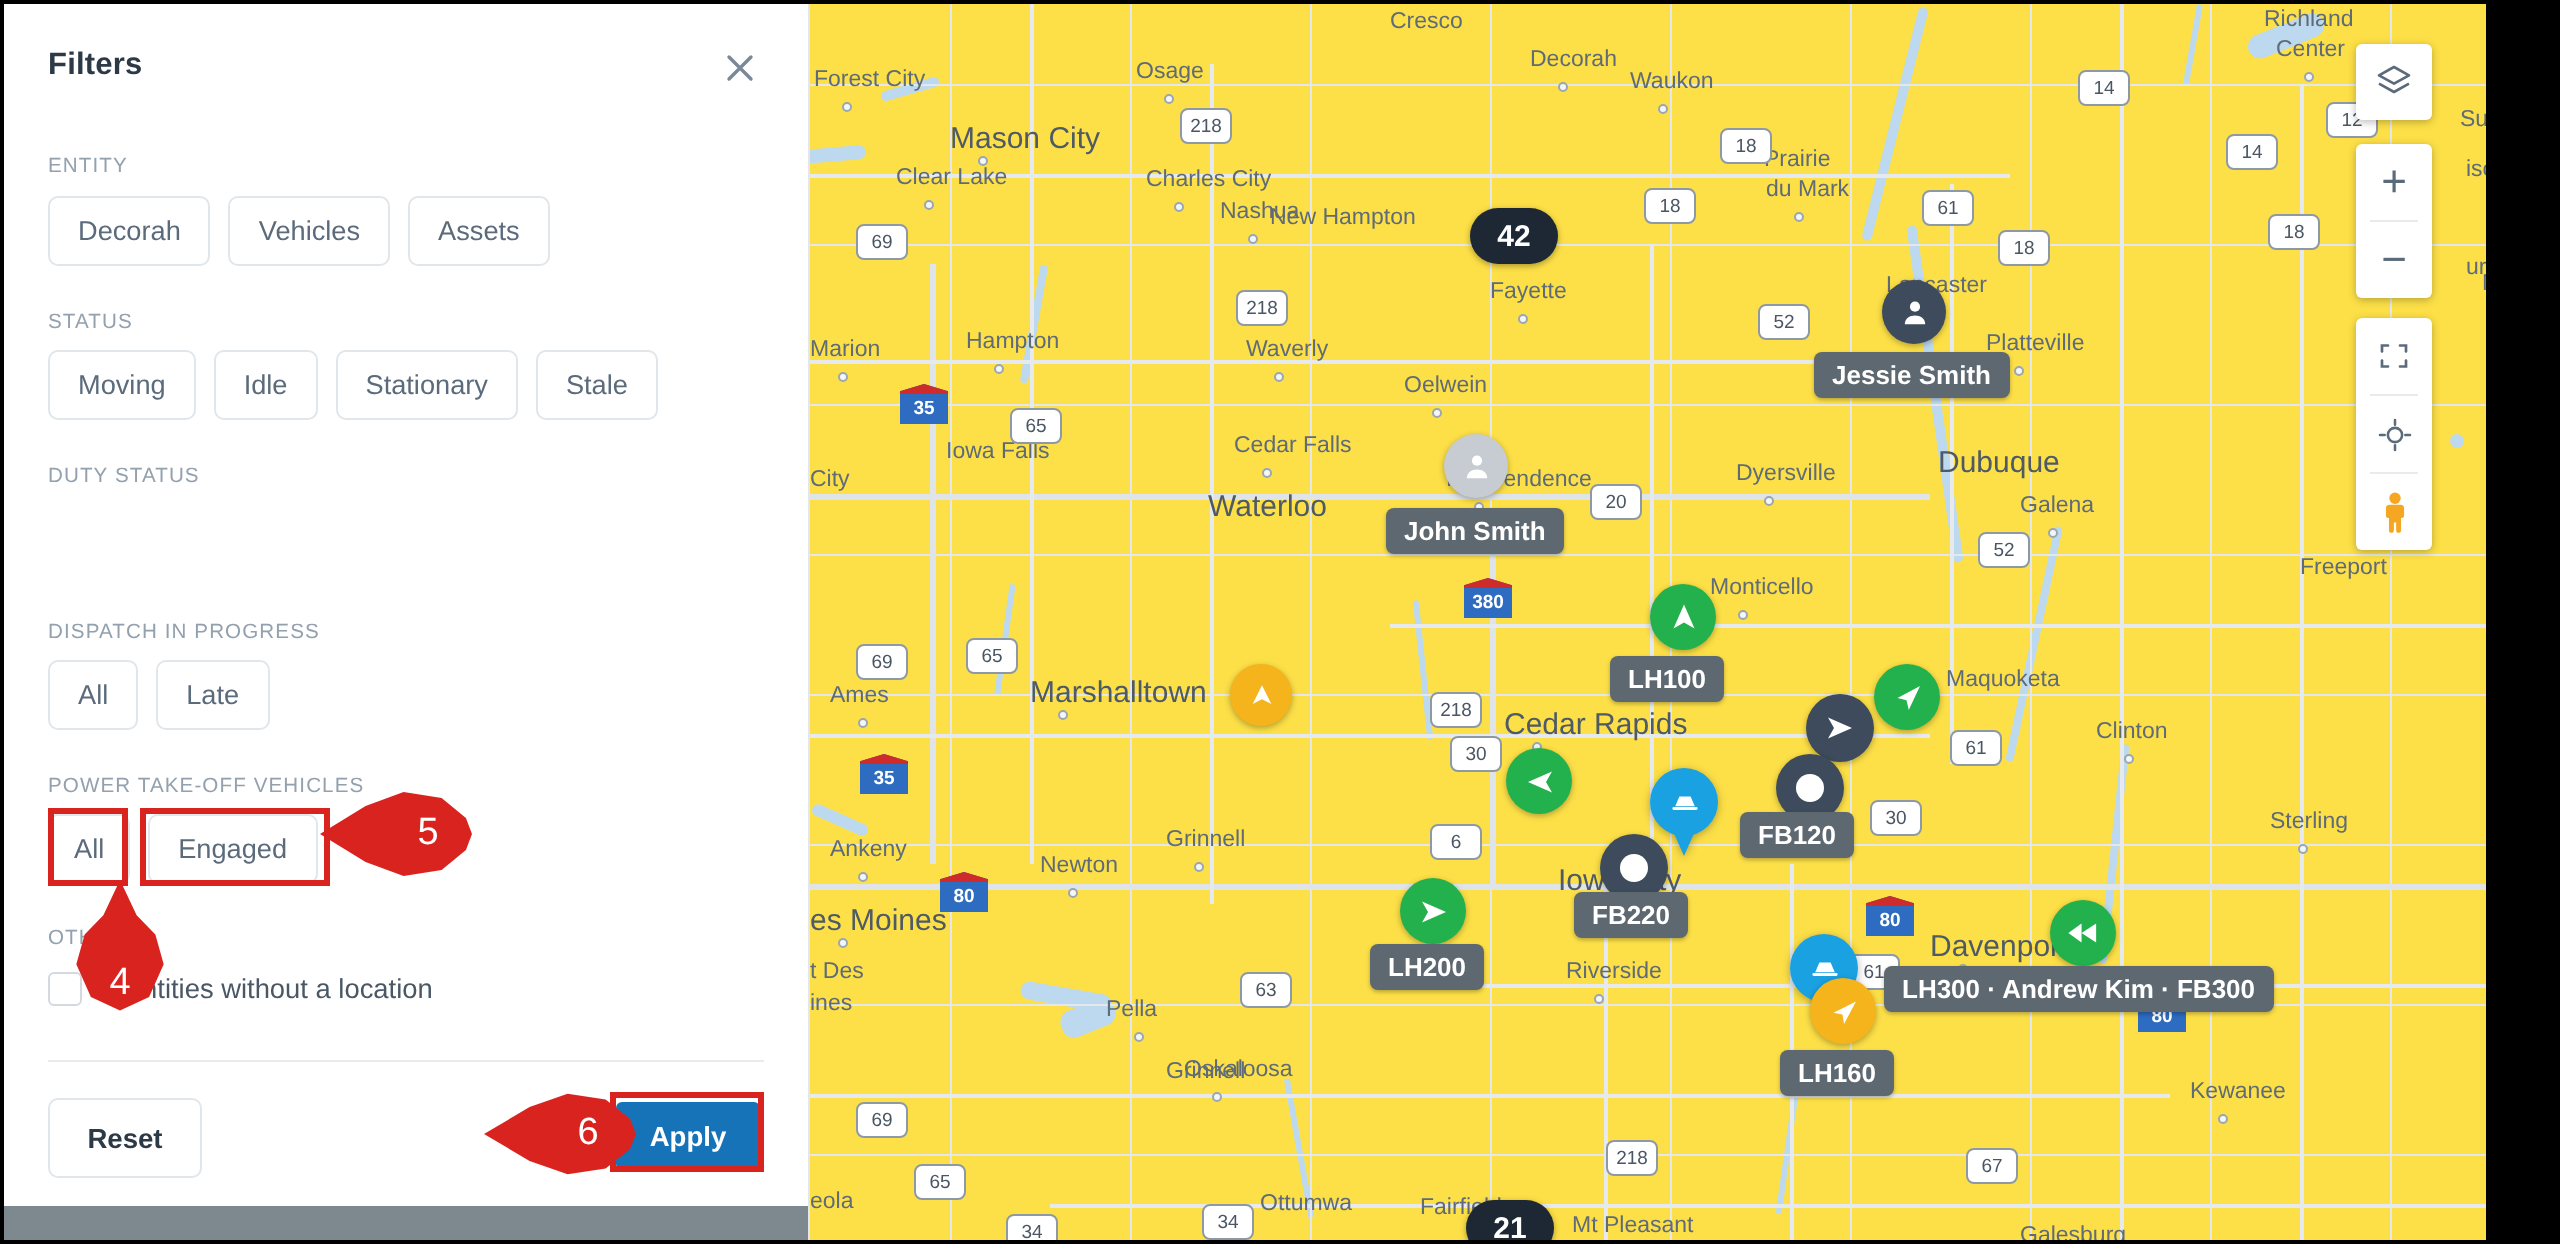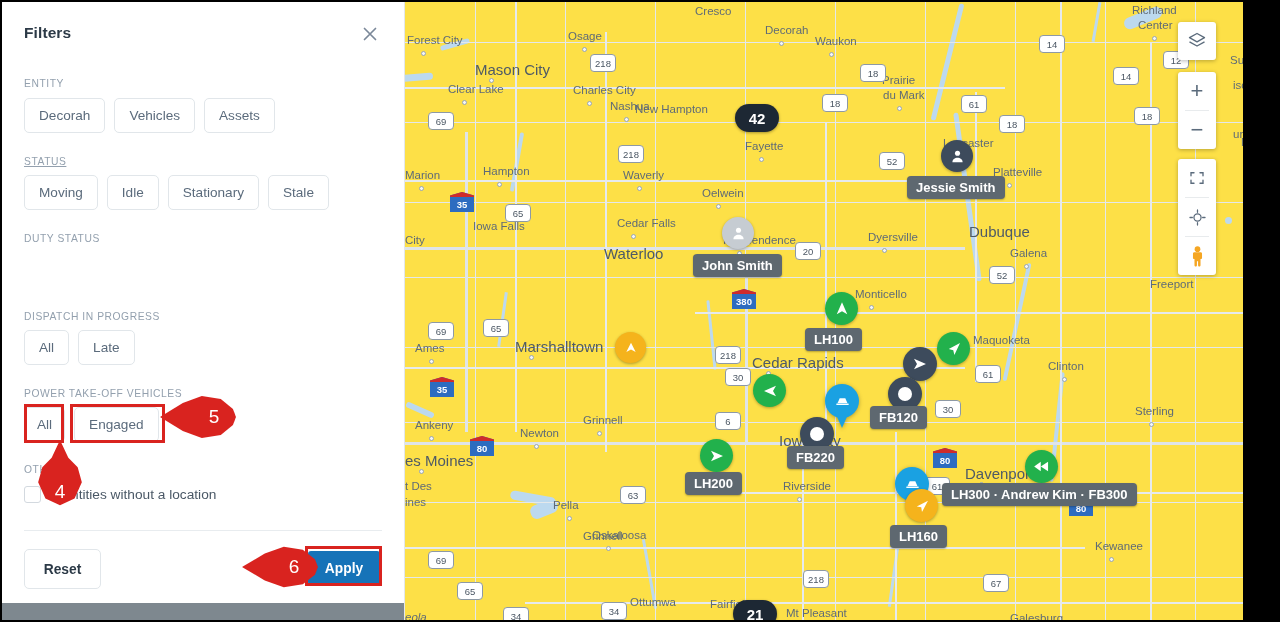--- a/index.html
+++ b/index.html
@@ -320,21 +320,21 @@
         <div class="citydot" style="left: 392px; top: 495px;"></div>
         <div class="city big" style="left: 560px; top: 463px;">Davenport</div>
         <div class="citydot" style="left: 574px; top: 480px;"></div>
         <div class="city sm" style="left: 148px; top: 497px;">Pella</div>
         <div class="citydot" style="left: 162px; top: 514px;"></div>
         <div class="city sm" style="left: 187px; top: 527px;">Oskaloosa</div>
         <div class="citydot" style="left: 201px; top: 544px;"></div>
         <div class="city sm" style="left: 178px; top: 528px;">Grinnell</div>
         <div class="city sm" style="left: 690px; top: 538px;">Kewanee</div>
         <div class="citydot" style="left: 704px; top: 555px;"></div>
-        <div class="city sm" style="left: 0px; top: 609px; font-style: italic;">eola</div>
+        <div class="city sm" style="left: 0px; top: 593px;">eola</div>
         <div class="city sm" style="left: 225px; top: 594px;">Ottumwa</div>
         <div class="city sm" style="left: 305px; top: 596px;">Fairfield</div>
         <div class="city sm" style="left: 381px; top: 605px;">Mt Pleasant</div>
         <div class="city sm" style="left: 605px; top: 610px;">Galesburg</div>
         <div class="city sm" style="left: 825px; top: 52px;">Sun</div>
         <div class="city sm" style="left: 828px; top: 77px;">ison</div>
         <div class="city sm" style="left: 828px; top: 126px;">urg</div>
       </div>
 
     <div id="map-shields">
@@ -560,21 +560,21 @@
         </div>
       </div>
 
       <div class="sec-label" style="left:22px;top:76px;">ENTITY</div>
       <div class="chiprow" style="left:22px;top:96px;">
         <div class="chip">Decorah</div>
         <div class="chip">Vehicles</div>
         <div class="chip">Assets</div>
       </div>
 
-      <div class="sec-label" style="left:22px;top:154px;text-decoration:underline;">STATUS</div>
+      <div class="sec-label" style="left:22px;top:154px;">STATUS</div>
       <div class="chiprow" style="left:22px;top:173px;">
         <div class="chip">Moving</div>
         <div class="chip">Idle</div>
         <div class="chip">Stationary</div>
         <div class="chip">Stale</div>
       </div>
 
       <div class="sec-label" style="left:22px;top:231px;">DUTY STATUS</div>
 
       <div class="sec-label" style="left:22px;top:309px;">DISPATCH IN PROGRESS</div>

